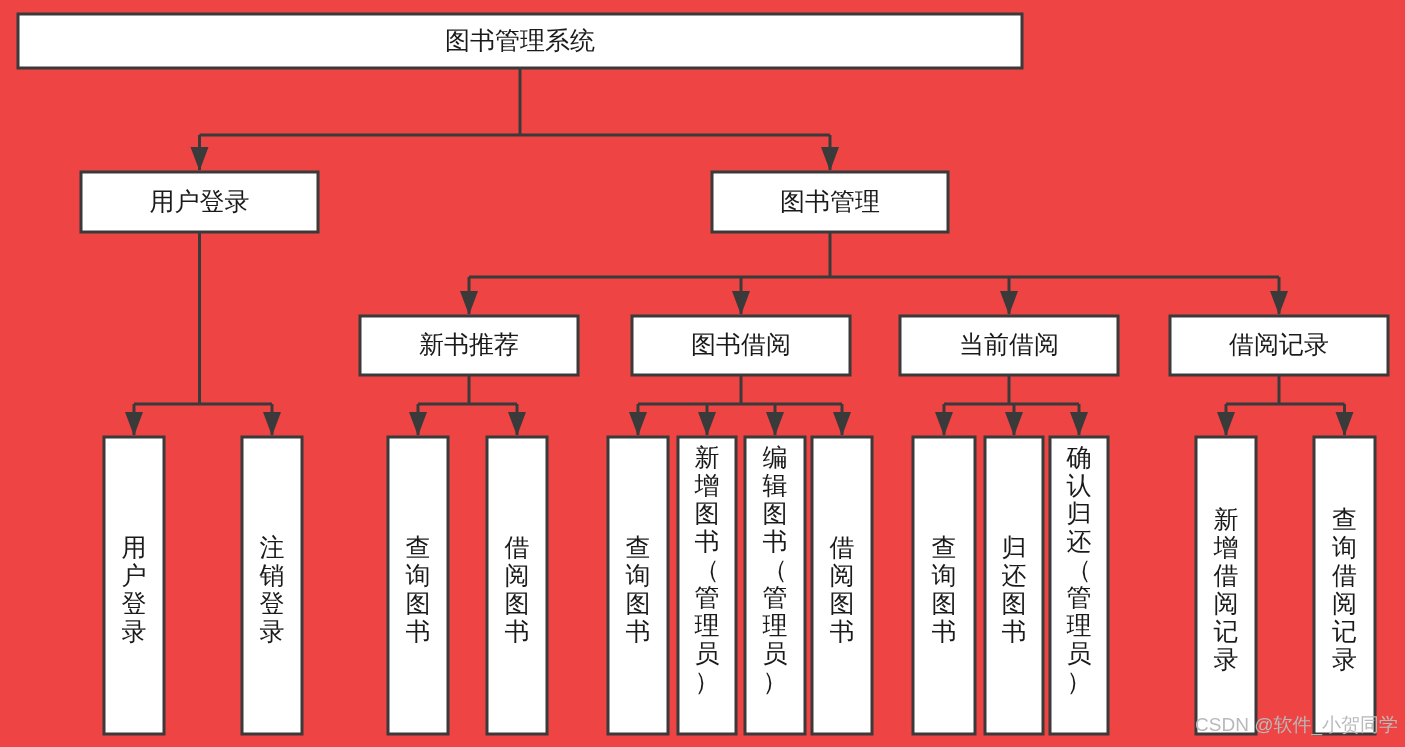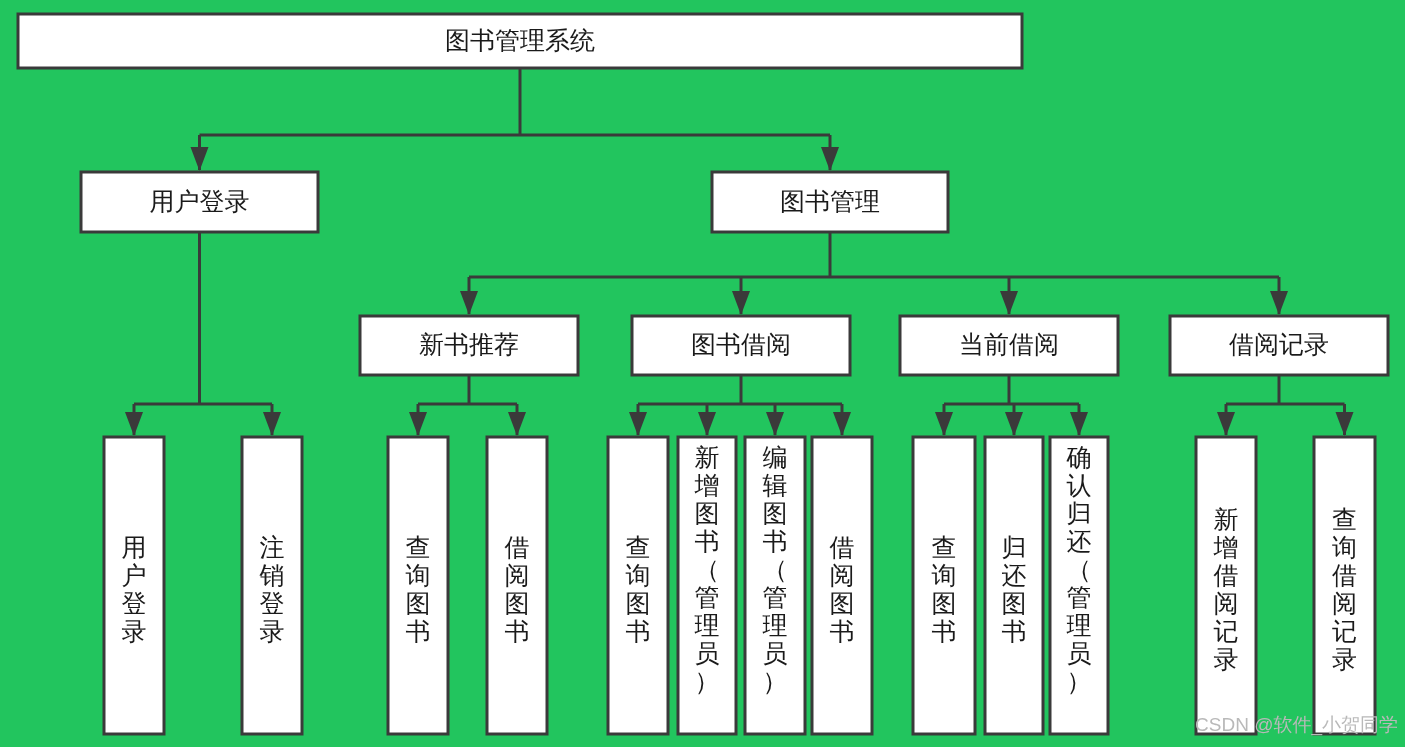--- a/index.html
+++ b/index.html
@@ -11,21 +11,21 @@
   body {
     width: 1405px;
     height: 747px;
     font-family: "Liberation Sans", "DejaVu Sans", sans-serif;
     overflow: hidden;
   }
   #diagram-root {
     position: relative;
     width: 1405px;
     height: 747px;
-    background: #22c55e;
+    background: #ef4444;
   }
   svg.diagram-canvas {
     position: absolute;
     top: 0;
     left: 0;
     width: 1405px;
     height: 747px;
   }
   .node-box {
     fill: #ffffff;

